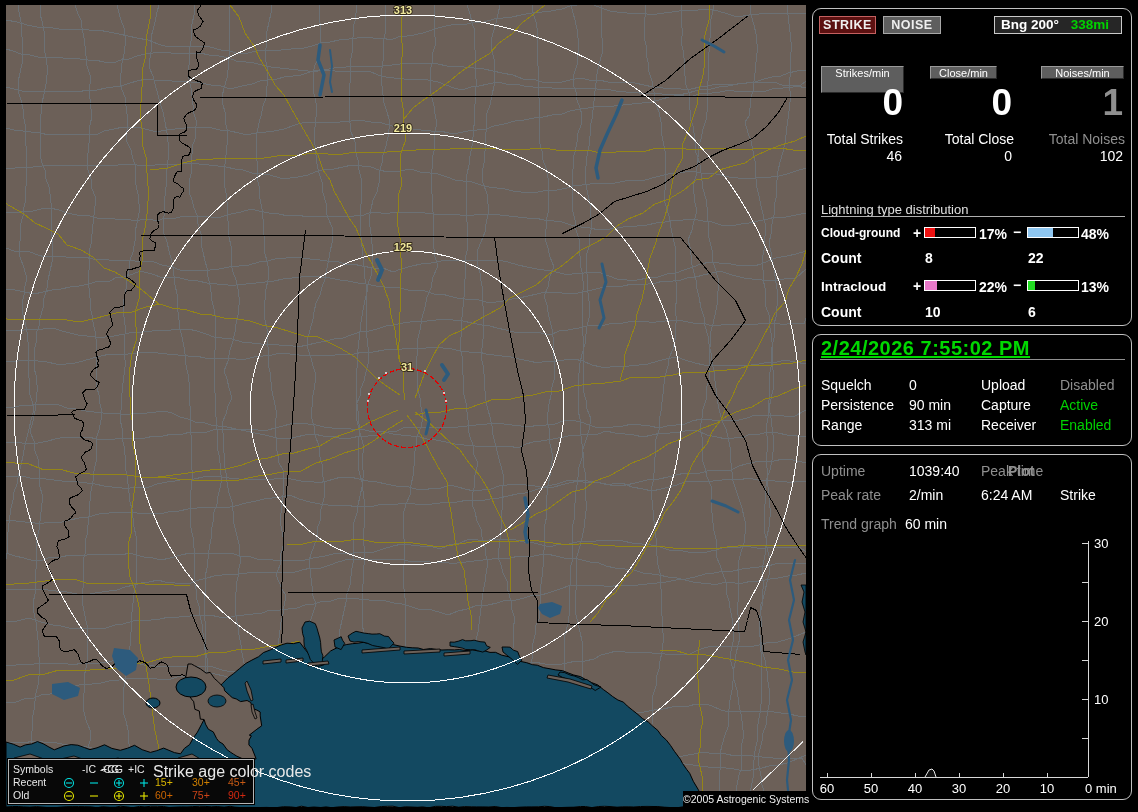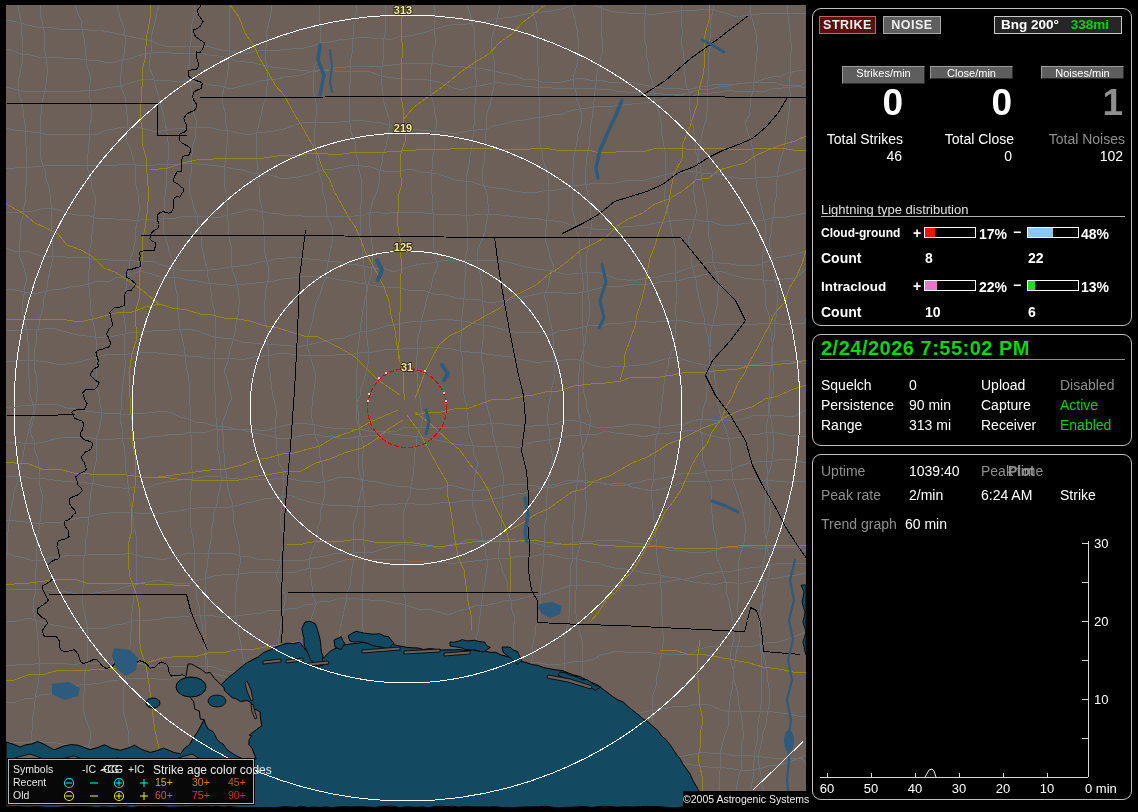--- a/index.html
+++ b/index.html
@@ -92,21 +92,21 @@
 <text x="403" y="251" font-family="Liberation Sans, sans-serif" font-size="11" font-weight="bold" fill="#f0e89c" stroke="#33291a" stroke-width="1.8" paint-order="stroke" text-anchor="middle">125</text>
 <text x="407" y="371" font-family="Liberation Sans, sans-serif" font-size="11" font-weight="bold" fill="#f0e89c" stroke="#33291a" stroke-width="1.8" paint-order="stroke" text-anchor="middle">31</text>
 </svg></div>
 
 <div class="abs" style="left:8px;top:759px;width:246px;height:45px;background:#080808;border:1px solid #b5b5b5;outline:1px solid #000;box-sizing:border-box;font-size:10.5px;color:#e8e8e8;white-space:nowrap;">
   <div class="abs" style="left:4px;top:3px;">Symbols</div>
   <div class="abs" style="left:51px;top:3px;margin-left:40px;">-CG</div>
   <div class="abs" style="left:73px;top:3px;">-IC</div>
   <div class="abs" style="left:92px;top:3px;">+CG</div>
   <div class="abs" style="left:119px;top:3px;">+IC</div>
-  <div class="abs" style="left:144px;top:3px;font-size:12px;">Strike age color codes</div>
+  <div class="abs" style="left:144px;top:3px;font-size:16px;">Strike age color codes</div>
   <div class="abs" style="left:4px;top:16px;">Recent</div>
   <div class="abs" style="left:4px;top:29px;">Old</div>
   <svg class="abs" style="left:0;top:0;" width="244" height="43">
     <g stroke="#00e0e0" fill="none" stroke-width="1.1">
       <circle cx="60" cy="23" r="4.5"></circle>
         <line x1="57" y1="23" x2="63" y2="23"></line>
       <line x1="81" y1="23" x2="89" y2="23"></line>
       <circle cx="110" cy="23" r="4.5"></circle>
         <line x1="107" y1="23" x2="113" y2="23"></line>
         <line x1="110" y1="20" x2="110" y2="26"></line>
@@ -133,22 +133,22 @@
 </div>
 
 <div class="abs" style="left:683px;top:791px;width:123px;height:16px;background:#000;color:#f0f0f0;font-size:10.5px;text-align:center;line-height:16px;white-space:nowrap;">©2005 Astrogenic Systems</div>
 
 <div class="panel" style="top:8px;height:318px;"></div>
 <div class="btn" style="left:819px;top:16px;width:57px;height:18px;background:#5c1111;border:1px solid #c46060;font-size:12.5px;line-height:16px;letter-spacing:0.5px;">STRIKE</div>
 <div class="btn" style="left:883px;top:16px;width:58px;height:18px;background:#5e5e5e;border:1px solid #a8a8a8;font-size:12.5px;line-height:16px;letter-spacing:0.5px;">NOISE</div>
 <div class="abs" style="left:994px;top:16px;width:128px;height:18px;background:#262626;border:1px solid #cacaca;box-sizing:border-box;font-size:13.5px;font-weight:bold;line-height:16px;">
   <span style="color:#fff;margin-left:6px;">Bng 200°</span><span style="color:#00d200;float:right;margin-right:12px;">338mi</span>
 </div>
-<div class="minibtn" style="left:821px;top:66px;width:83px;height:18px;margin-left:21px;">Strikes/min</div>
-<div class="minibtn" style="left:930px;top:66px;width:83px;height:13px;">Close/min</div>
+<div class="minibtn" style="left:821px;top:66px;width:83px;height:27px;">Strikes/min</div>
+<div class="minibtn" style="left:930px;top:66px;width:67px;height:13px;">Close/min</div>
 <div class="minibtn" style="left:1041px;top:66px;width:83px;height:13px;">Noises/min</div>
 <div class="bignum" style="left:823px;top:88px;width:80px;">0</div>
 <div class="bignum" style="left:932px;top:88px;width:80px;">0</div>
 <div class="bignum gr" style="left:1043px;top:88px;width:80px;">1</div>
 <div class="lbl r" style="left:823px;top:131px;width:80px;text-align:right;">Total Strikes</div>
 <div class="lbl r" style="left:932px;top:131px;width:82px;">Total Close</div>
 <div class="lbl r gr" style="left:1045px;top:131px;width:80px;">Total Noises</div>
 <div class="lbl r" style="left:823px;top:148px;width:79px;">46</div>
 <div class="lbl r" style="left:932px;top:148px;width:80px;">0</div>
 <div class="lbl r" style="left:1043px;top:148px;width:80px;">102</div>
@@ -177,21 +177,21 @@
 <div class="lbl bold" style="left:1013px;top:277px;">−</div>
 <div class="bar" style="left:1027px;top:280px;">
     <i style="width:7px;background:#22dd22;"></i>
   </div>
 <div class="lbl bold" style="left:1081px;top:279px;">13%</div>
 <div class="lbl bold" style="left:821px;top:304px;">Count</div>
 <div class="lbl bold" style="left:925px;top:304px;">10</div>
 <div class="lbl bold" style="left:1028px;top:304px;">6</div>
 
 <div class="panel" style="top:334px;height:112px;"></div>
-<div class="abs" style="left:821px;top:337px;font-size:20px;font-weight:bold;color:#00d800;letter-spacing:0.5px;">2/24/2026 7:55:02 PM</div>
+<div class="abs" style="left:821px;top:337px;font-size:20px;font-weight:bold;color:#00d800;letter-spacing:0.5px;text-decoration:underline;">2/24/2026 7:55:02 PM</div>
 <div class="abs" style="left:820px;top:359px;width:305px;height:1px;background:#909090;"></div>
 <div class="lbl" style="left:821px;top:377px;">Squelch</div>
 <div class="lbl" style="left:909px;top:377px;">0</div>
 <div class="lbl" style="left:981px;top:377px;">Upload</div>
 <div class="lbl gr" style="left:1060px;top:377px;">Disabled</div>
 <div class="lbl" style="left:821px;top:397px;">Persistence</div>
 <div class="lbl" style="left:909px;top:397px;">90 min</div>
 <div class="lbl" style="left:981px;top:397px;">Capture</div>
 <div class="lbl grn" style="left:1060px;top:397px;">Active</div>
 <div class="lbl" style="left:821px;top:417px;">Range</div>

